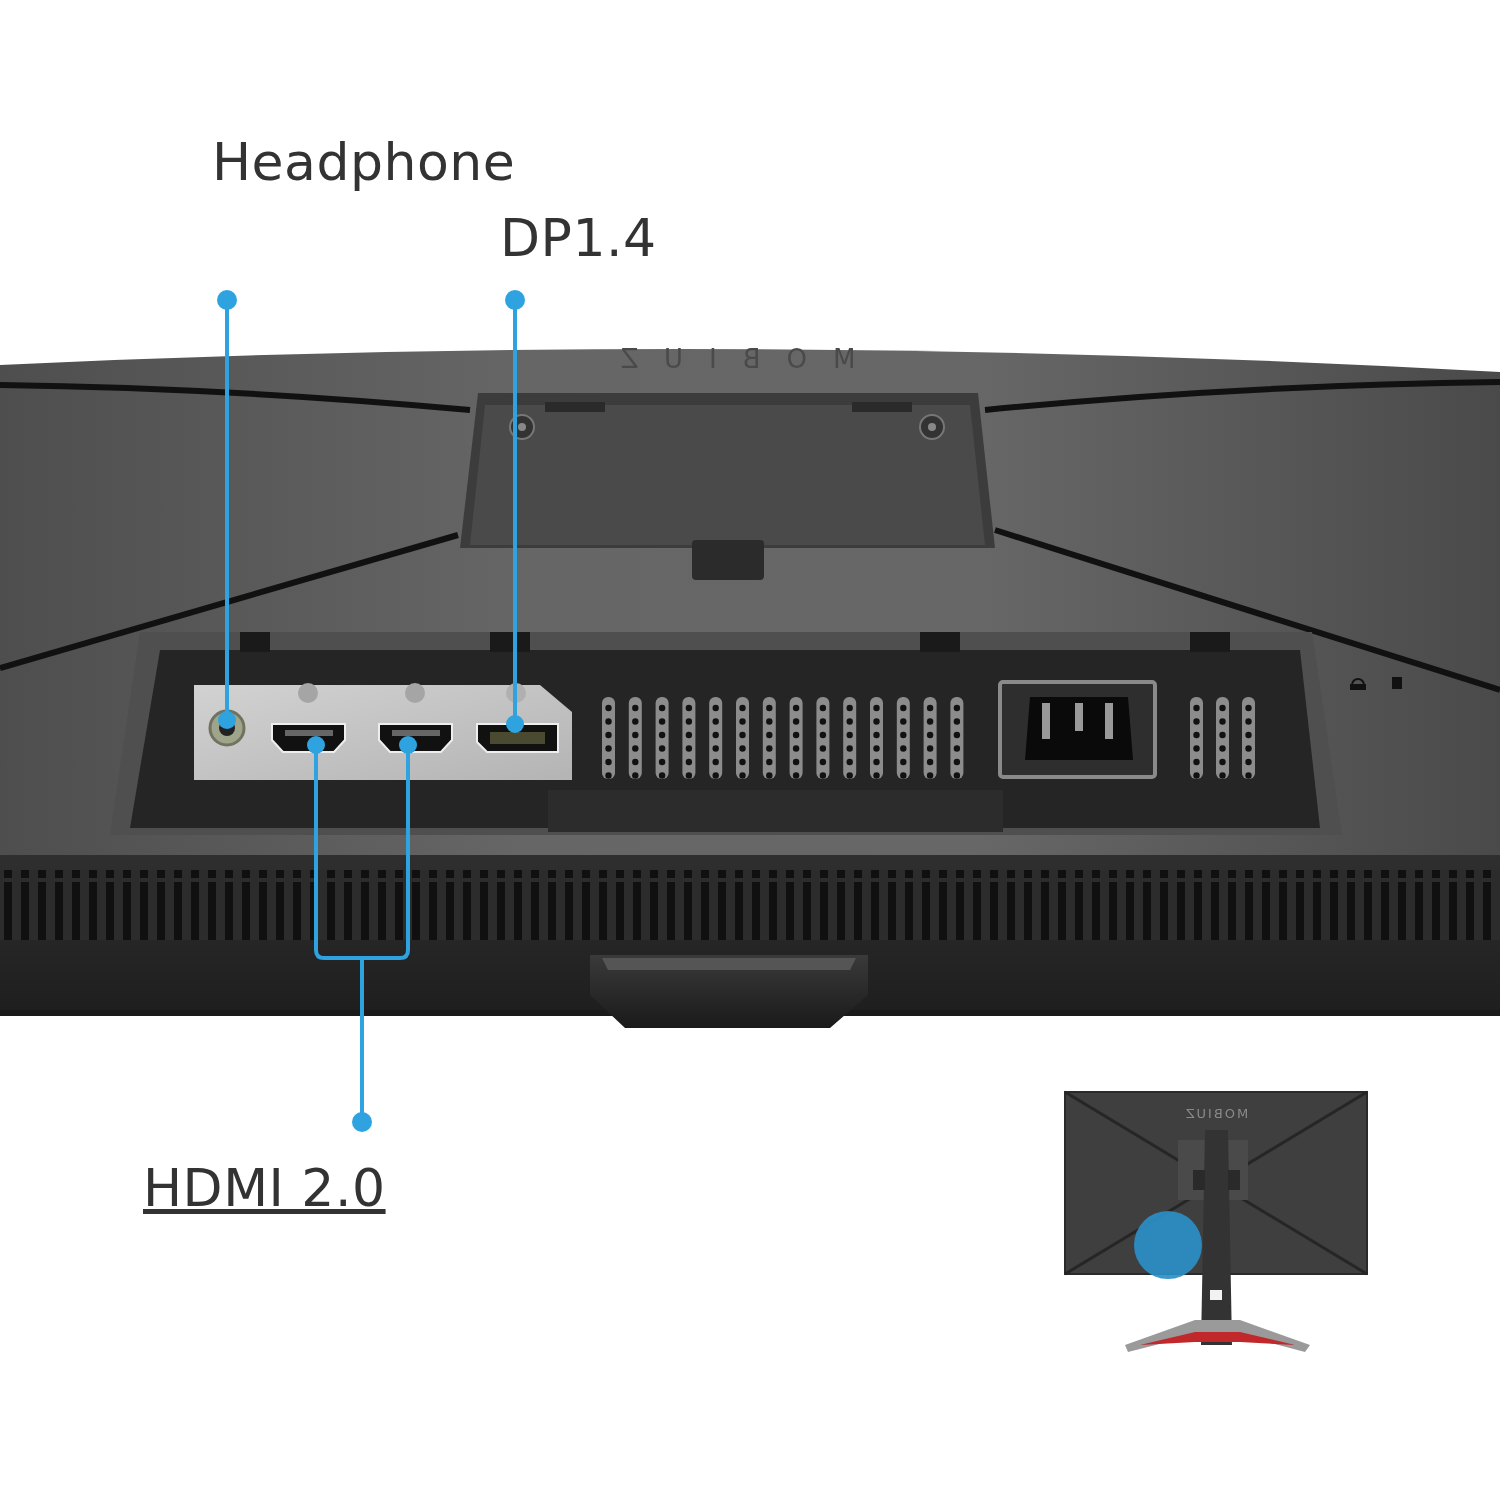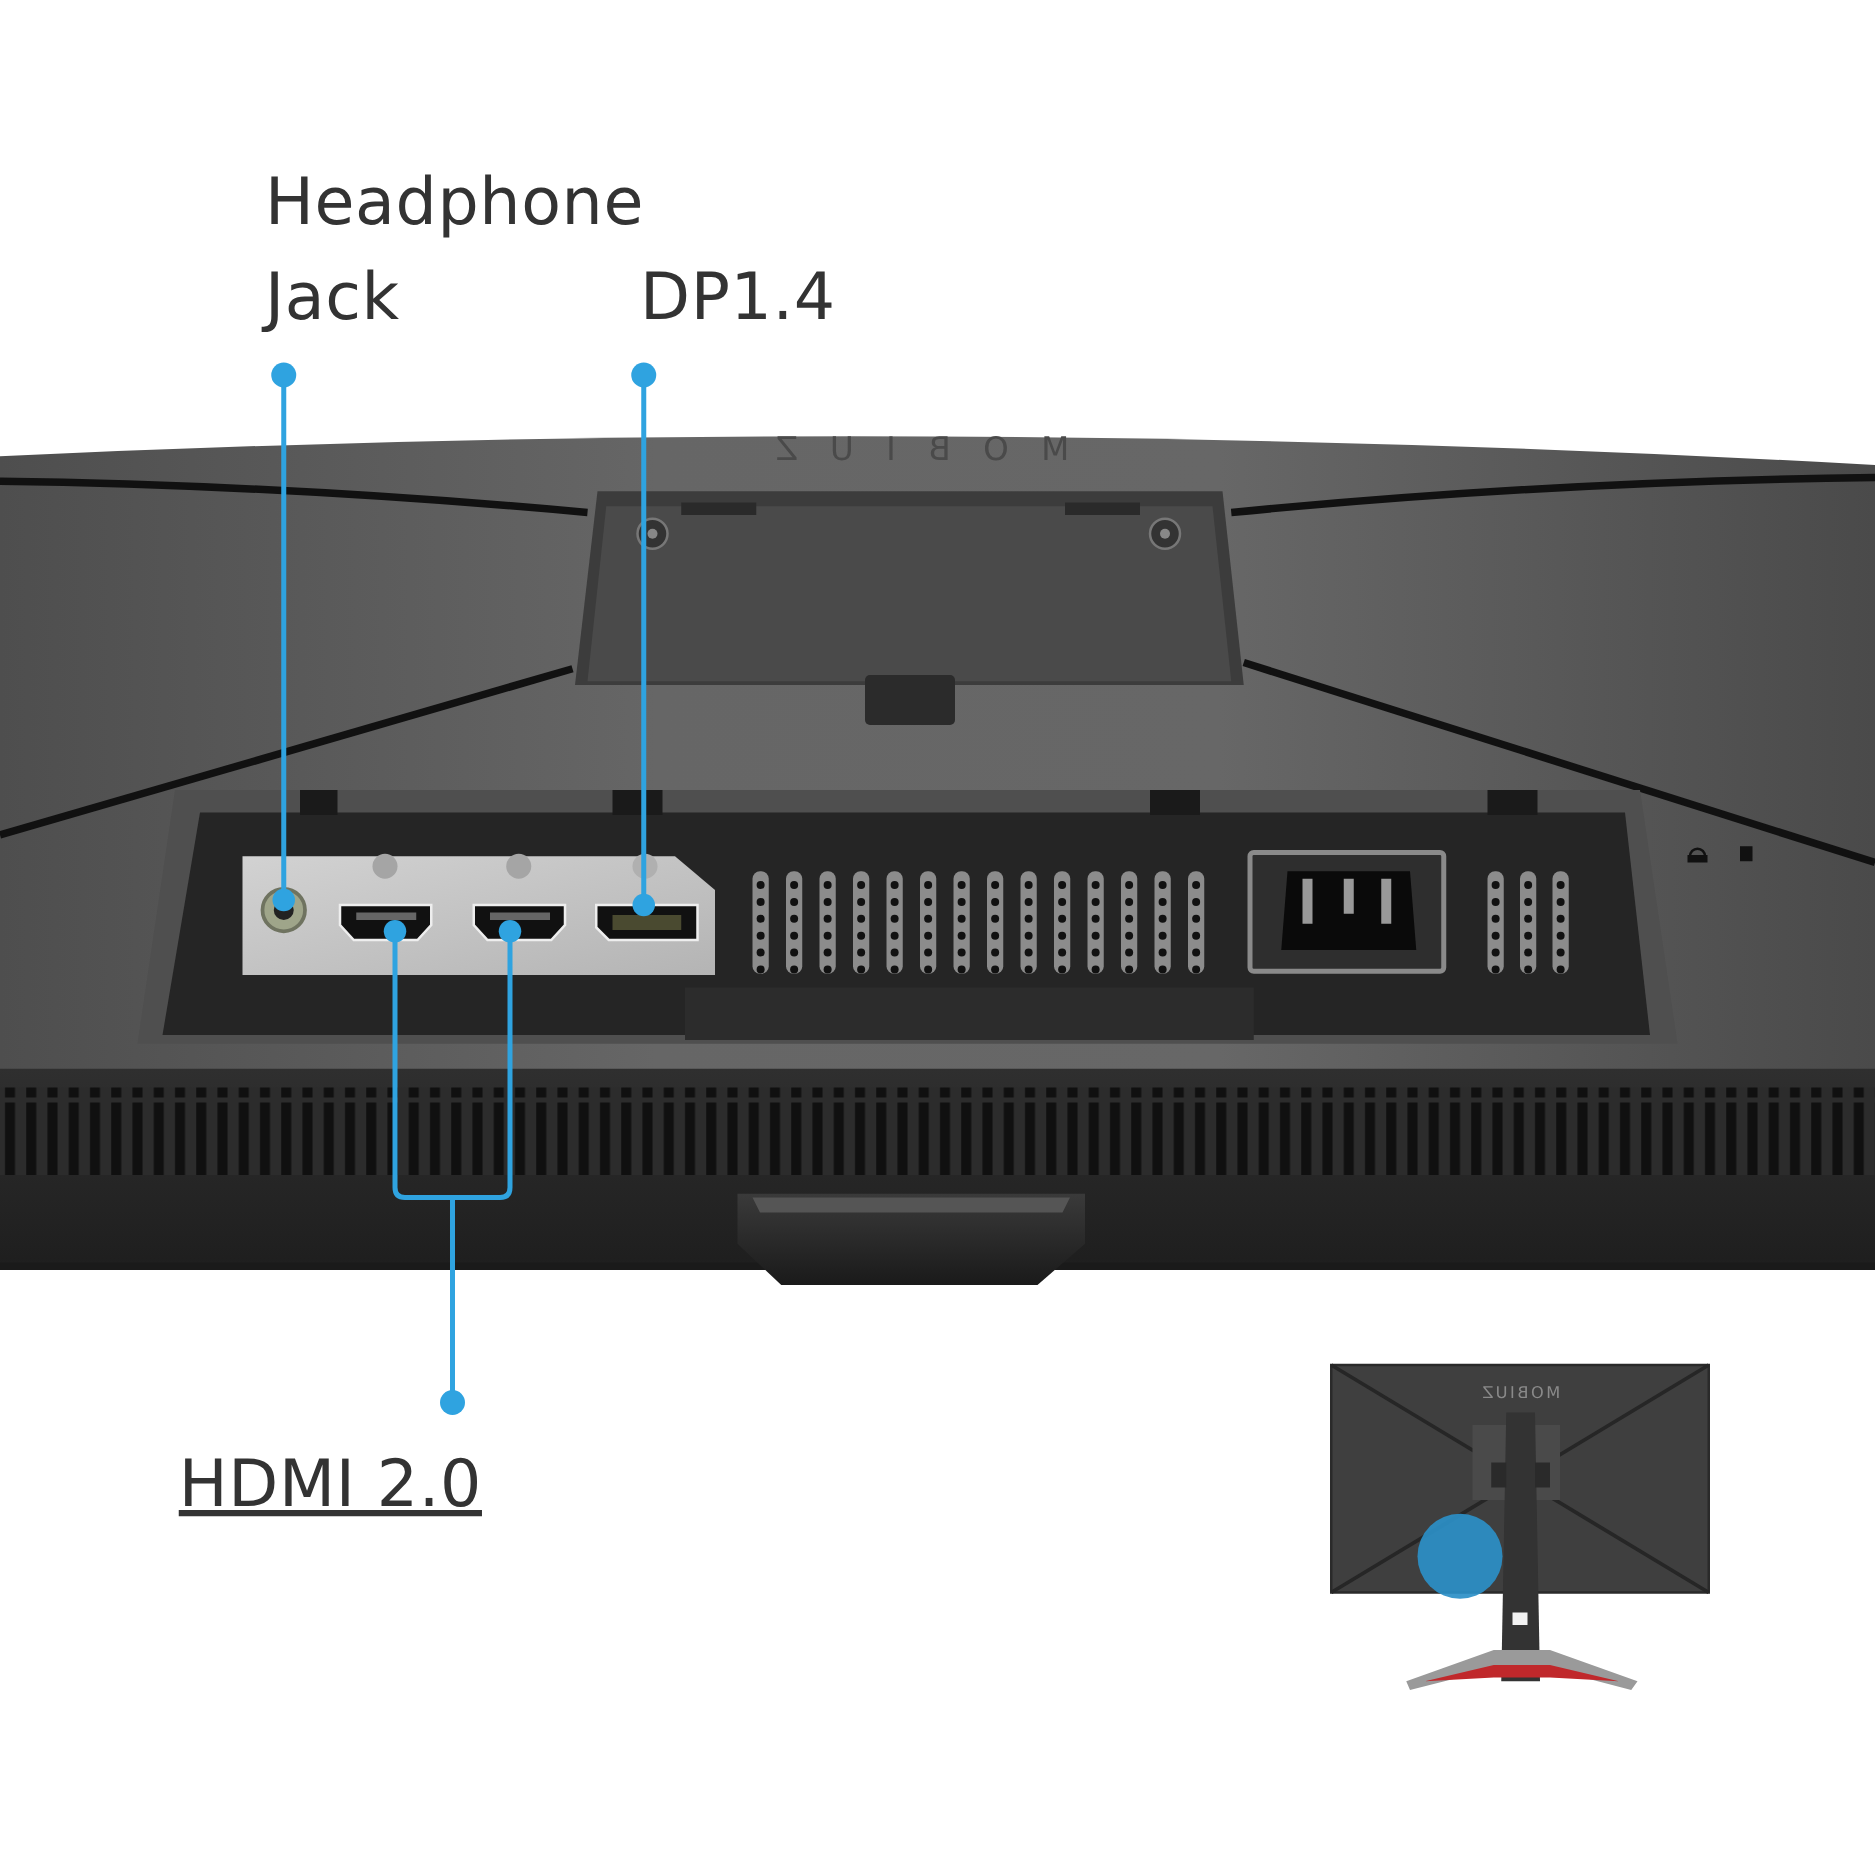--- a/index.html
+++ b/index.html
@@ -286,21 +286,20 @@
 
       <path d="M1125,1345 L1195,1320 L1240,1320 L1310,1345 L1305,1352 L1240,1335 L1195,1335 L1128,1352 Z" fill="#9a9a9a"></path>
       <path d="M1140,1345 L1195,1332 L1240,1332 L1295,1345 L1240,1342 L1195,1342 Z" fill="#c0282b"></path>
 
       <circle cx="1168" cy="1245" r="34" fill="#2b8fc7" opacity="0.92"></circle>
     </g>
   </svg>
 
   <div class="label" style="left:212px;top:124px;">
     <span>Headphone</span>
-    <span>Jack</span>
   </div>
-  <div class="label" style="left:500px;top:200px;margin-left:12px;">
+  <div class="label" style="left:500px;top:200px;">
     <span>DP1.4</span>
   </div>
   <div class="label" style="left:143px;top:1150px;text-decoration:underline;">
     <span>HDMI 2.0</span>
   </div>
 </div>
 
 </body></html>

